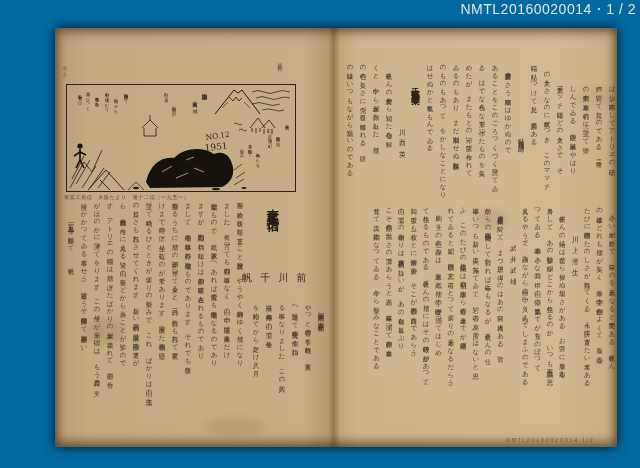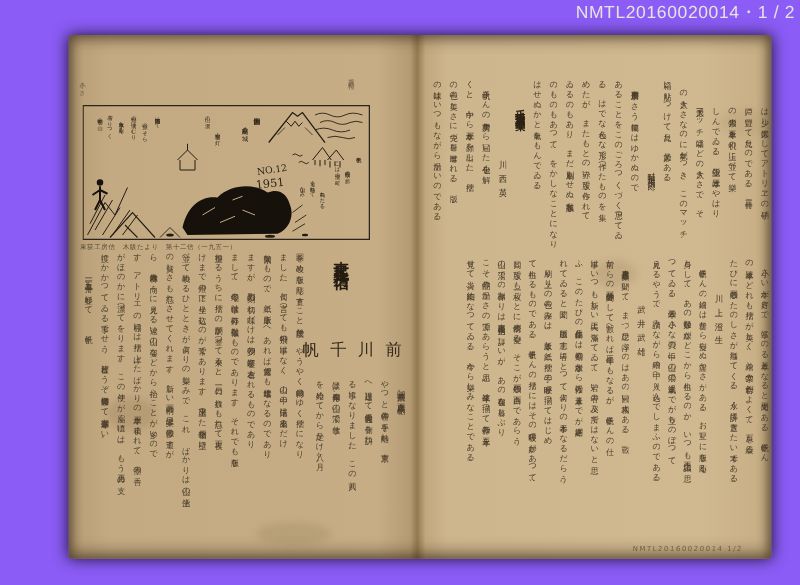--- a/index.html
+++ b/index.html
@@ -1,16 +1,16 @@
 <!DOCTYPE html>
 <html><head>
 <meta charset="utf-8">
 <style>
   html,body{margin:0;padding:0;background:#0a0807;}
-  #stage{position:relative;width:640px;height:468px;background:#8b5cf6;overflow:hidden;
+  #stage{position:relative;width:640px;height:468px;background:#0369a1;overflow:hidden;
          font-family:"DejaVu Serif","Liberation Serif",serif;}
   
   #wm{position:absolute;top:1px;right:4px;font-family:"Liberation Sans",sans-serif;
       font-size:14px;color:#e6e4e0;letter-spacing:.5px;}
   
   #paper{position:absolute;left:55px;top:28px;width:562px;height:419px;border-radius:3px;
      background:linear-gradient(to right,#b79d75 0%,#c3aa82 6%,#c6ad85 44%,#b59b73 48.6%,#93794f 49.6%,#c2a87e 50.8%,#cdb58d 54%,#d0b890 90%,#c6ad84 100%);
      box-shadow:0 0 12px rgba(0,0,0,.8), inset 0 6px 9px rgba(60,45,28,.35), inset 0 -7px 10px rgba(60,45,28,.4), inset 4px 0 8px rgba(60,45,28,.3), inset -4px 0 8px rgba(60,45,28,.35);}
   .stain{position:absolute;border-radius:50%;filter:blur(3px);pointer-events:none;}
   
@@ -21,21 +21,21 @@
        font-size:6.5px;line-height:1;letter-spacing:.6px;color:#4a3d2c;overflow:hidden;}
   .tier-b .col{width:12.4px;}
   .col.sig{font-size:7px;letter-spacing:2px;color:#3c3020;}
   .col.heading{width:15px;font-size:8.6px;font-weight:bold;letter-spacing:1.5px;color:#2c2315;}
   
   #ill-frame{position:absolute;left:11px;top:56px;width:230px;height:108px;}
   #caption{position:absolute;left:9px;top:166px;width:190px;font-size:5.2px;color:#564834;
            letter-spacing:.5px;filter:blur(.2px);}
   #title{position:absolute;left:209px;top:171px;height:110px;font-size:12.5px;font-weight:600;
          letter-spacing:2.5px;color:#241c10;filter:blur(.15px);}
-  #author{position:absolute;left:187px;top:243px;width:46px;font-size:13px;letter-spacing:2.5px;
+  #author{position:absolute;left:187px;top:243px;width:46px;font-size:10px;letter-spacing:2.5px;
           color:#33291a;white-space:nowrap;filter:blur(.15px);text-align:right;}
   .marginnote{position:absolute;font-size:5px;color:rgba(70,56,40,.55);letter-spacing:1px;}
   #pencil{position:absolute;left:451px;top:409px;font-family:"DejaVu Sans",sans-serif;
           font-size:5.6px;color:rgba(98,82,58,.85);letter-spacing:1.2px;transform:skewX(-4deg);}
   svg text{font-family:"DejaVu Serif","Liberation Serif",serif;fill:#2b2317;}
   .anno-v{writing-mode:vertical-rl;}
 </style>
 </head>
 <body>
 

